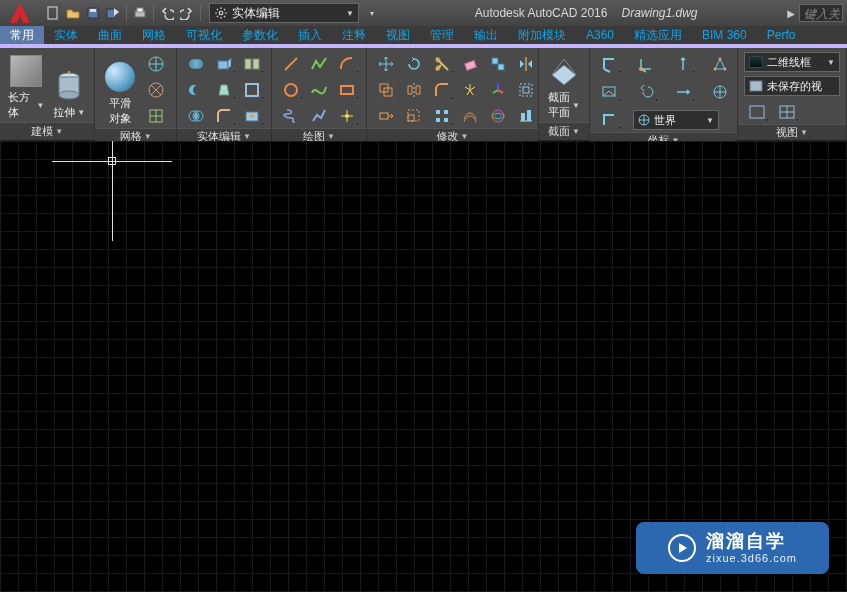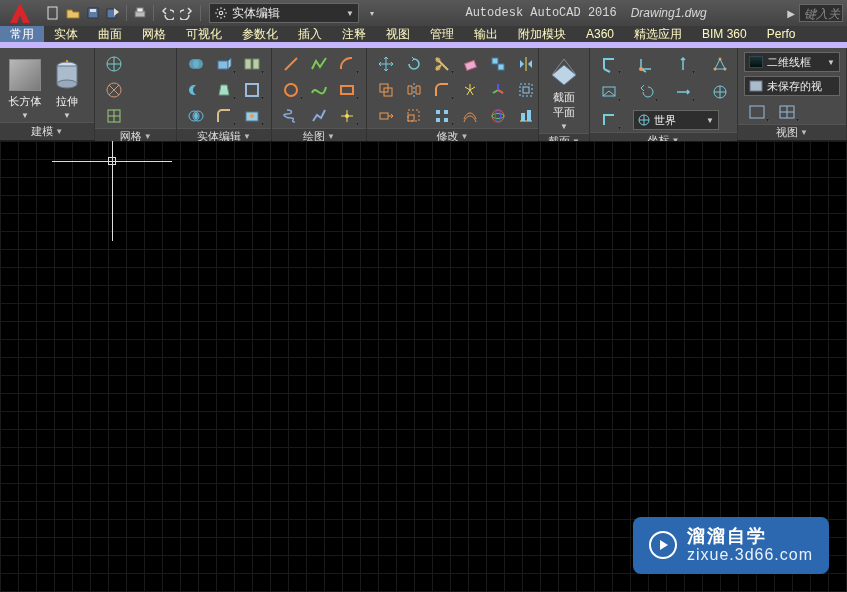--- a/index.html
+++ b/index.html
@@ -10,41 +10,41 @@
 .app-logo { width: 40px; height: 26px; display: flex; align-items: center; justify-content: center; }
 .app-logo svg { width: 24px; height: 24px; }
 .qat { display: flex; align-items: center; gap: 2px; padding: 0 4px; }
 .qat .qbtn { width: 18px; height: 18px; display: flex; align-items: center; justify-content: center; color: #eee; cursor: pointer; }
 .qat .sep { width: 1px; height: 16px; background: #666; margin: 0 2px; }
 .workspace-dd { display: flex; align-items: center; background: #2e2e2e; border: 1px solid #666; height: 20px; padding: 0 4px; gap: 4px; margin-left: 4px; }
 .workspace-dd .gear { color: #ddd; }
 .workspace-dd .txt { color: #eee; min-width: 110px; }
 .workspace-dd .dd-arrow { color: #ccc; font-size: 8px; }
 .title-center { flex: 1; text-align: center; color: #eee; font-size: 12px; display:flex; align-items:center; justify-content:center; gap:14px;}
-.title-center .appname { color:#d8d8d8;font-family:Liberation Mono, monospace;}
+.title-center .appname { color:#d8d8d8;}
 .title-center .docname { color:#d8d8d8;font-style:italic;}
 .title-right { display: flex; align-items: center; gap: 4px; padding-right: 4px; }
 .title-right .tri { color:#ccc; font-size:10px;}
 .searchbox { background:#2e2e2e; border:1px solid #666; color:#888; font-style:italic; padding:1px 4px; height:18px; width:44px; overflow:hidden; white-space:nowrap;}
 
 
-.ribbon-tabs { height: 22px; background: #3a3a3a; display: flex; align-items: stretch; border-bottom: 6px solid #c4b5fd; }
-.ribbon-tab { padding: 0 10px; display: flex; align-items: center; color: #fef9c3; cursor: pointer; font-size: 12px; }
+.ribbon-tabs { height: 22px; background: #3a3a3a; display: flex; align-items: stretch; border-bottom: 4px solid #c4b5fd; }
+.ribbon-tab { padding: 0 10px; display: flex; align-items: center; color: #0ea5e9; cursor: pointer; font-size: 12px; }
 .ribbon-tab.active { background: #5a7aa8; color: #fff; }
 
 
 .ribbon { height: 93px; background: #4a4a4a; display: flex; border-bottom: 1px solid #222; }
 .panel { border-right: 1px solid #333; display: flex; flex-direction: column; }
 .panel-body { flex: 1; display: flex; align-items: flex-end; padding: 4px 6px 0 6px; gap: 4px; }
 .panel-title { height: 18px; background: #3d3d3d; color: #ddd; font-size: 11px; display: flex; align-items: center; justify-content: center; gap: 2px; border-top:1px solid #555;}
 .panel-title .dd { font-size: 8px; color:#bbb;}
 
 .bigbtn { display: flex; flex-direction: column; align-items: center; gap: 2px; cursor: pointer; padding: 2px; }
 .bigbtn .ico { width: 34px; height: 34px; display: flex; align-items: center; justify-content: center; }
-.bigbtn .lbl { color: #eee; font-size: 11px; display:flex; align-items:center; gap:2px;flex-direction:column;}
+.bigbtn .lbl { color: #eee; font-size: 11px; display:flex; align-items:center; gap:2px;}
 .bigbtn .lbl .dd { font-size:8px; color:#ccc;}
 
 .grid-icons { display: grid; grid-template-columns: repeat(3, 26px); grid-auto-rows: 24px; gap: 2px; }
 .grid-icons.wide6 { grid-template-columns: repeat(6,26px); }
 .gi { width: 26px; height: 24px; display: flex; align-items: center; justify-content: center; cursor: pointer; position:relative;}
 .gi .dd { position:absolute; right:1px; bottom:1px; font-size:6px; color:#222; text-shadow:0 0 1px #999;}
 
 .stack { display:flex; flex-direction:column; gap:2px;}
 .row { display:flex; align-items:center; gap:11px;}
 .dd-field { display:flex; align-items:center; background:#2e2e2e; border:1px solid #666; height:20px; padding:0 4px; gap:4px; color:#eee; font-size:11px; min-width:86px;}
@@ -60,25 +60,25 @@
     linear-gradient(90deg, #1a1a1a 1px, transparent 1px);
   background-size: 18px 18px;
 }
 .cursor-cross { position:absolute; left:112px; top:20px; width:1px; height:1px; }
 .cursor-cross::before, .cursor-cross::after { content:""; position:absolute; background:#ddd; }
 .cursor-cross::before { left:-60px; top:0; width:120px; height:1px; }
 .cursor-cross::after { left:0; top:-20px; width:1px; height:100px; }
 .cursor-box { position:absolute; left:108px; top:16px; width:8px; height:8px; border:1px solid #ddd; background:transparent;}
 
 
-.watermark { position:absolute; right:18px; bottom:18px; background:#2b68b0; color:#fff; padding:10px 16px; border-radius:8px; display:flex; align-items:center; gap:10px; box-shadow:0 2px 6px rgba(0,0,0,.5);}
+.watermark { position:absolute; right:18px; bottom:18px; background:#2b68b0; color:#fff; padding:10px 32px; border-radius:8px; display:flex; align-items:center; gap:10px; box-shadow:0 2px 6px rgba(0,0,0,.5);}
 .watermark .play { width:28px; height:28px; border:2px solid #fff; border-radius:50%; display:flex; align-items:center; justify-content:center;}
 .watermark .txts { display:flex; flex-direction:column; line-height:1.1;}
 .watermark .big { font-size:18px; font-weight:bold; letter-spacing:2px;}
-.watermark .small { font-size:16px; letter-spacing:1px; opacity:.9;}
+.watermark .small { font-size:11px; letter-spacing:1px; opacity:.9;}
 
 
 .cbox { width:32px; height:32px; border:1px solid #888; background:linear-gradient(135deg,#b8b8b8,#7a7a7a);}
 .cyl { width:28px; height:30px;}
 .sphere { width:30px; height:30px; border-radius:50%; background:radial-gradient(circle at 30% 30%, #cfeaff, #5da0c6 60%, #2a5a78);}
 </style>
 </head>
 <body>
 
 <div class="titlebar">
@@ -202,20 +202,27 @@
       </div>
     </div>
     <div class="panel-title">
         <span>建模</span>
         <span class="dd">▼</span>
       </div>
   </div>
 
   <div class="panel" style="width:96px;">
     <div class="panel-body">
+      <div class="bigbtn">
+        <span class="ico">
+            <span class="sphere"></span>
+          </span>
+        <span class="lbl" style="white-space:pre; text-align:center;"><span>平滑
+对象</span></span>
+      </div>
       <div class="stack">
         <span class="gi">
             <svg width="18" height="18">
               <circle cx="9" cy="9" r="7" fill="none" stroke="#7cc"></circle>
               <path d="M9 2v14M2 9h14" stroke="#7cc"></path>
             </svg>
           </span>
         <span class="gi">
             <svg width="18" height="18">
               <circle cx="9" cy="9" r="7" fill="none" stroke="#c97"></circle>

